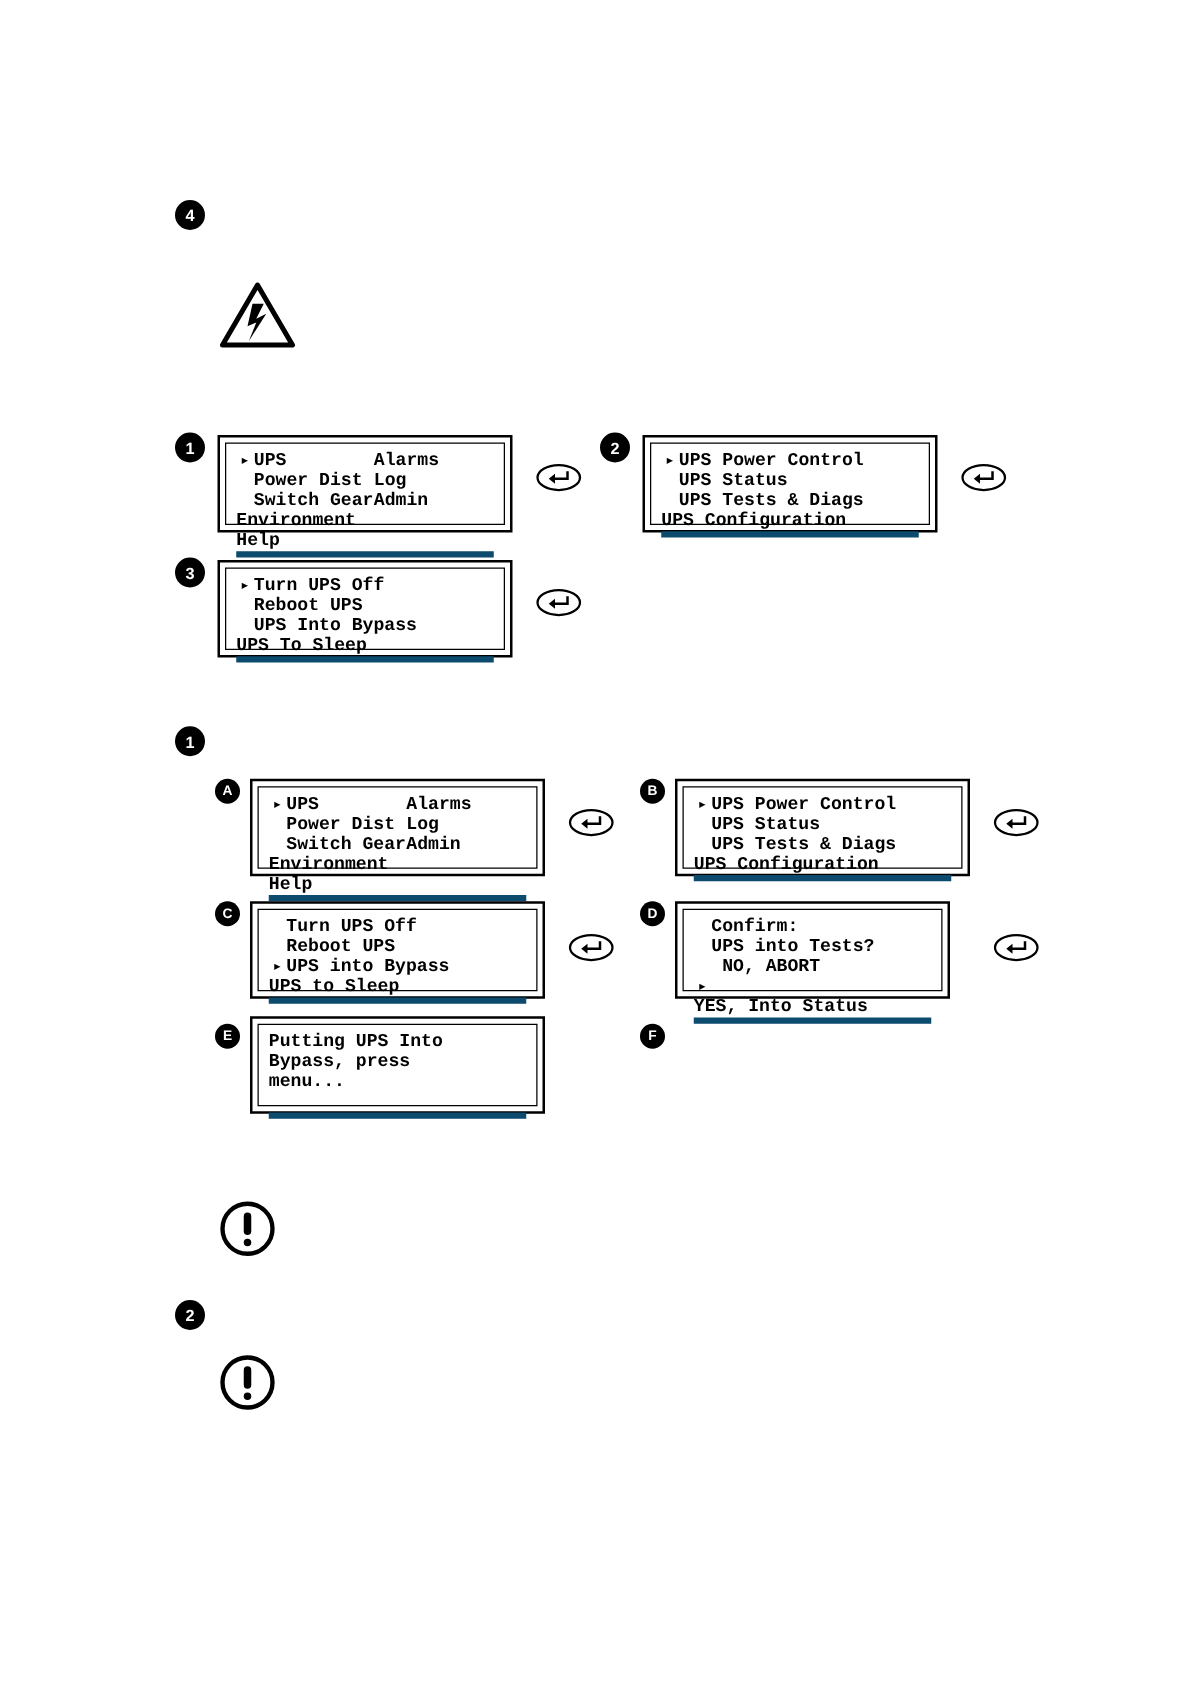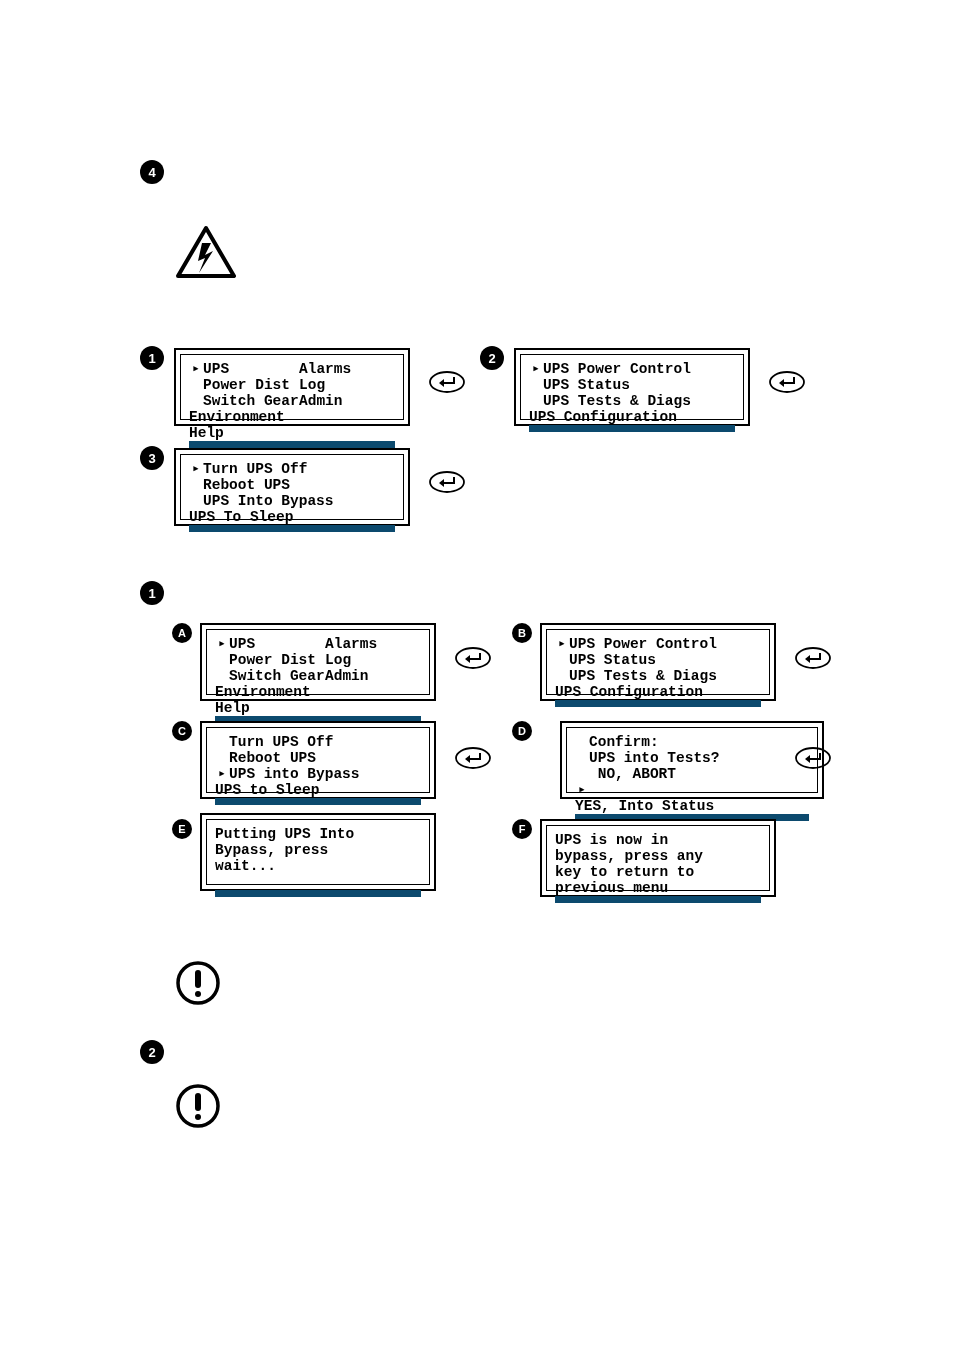--- a/index.html
+++ b/index.html
@@ -15,21 +15,21 @@
   .numcircle{width:24px;height:24px;border-radius:50%;background:#000;color:#fff;display:flex;align-items:center;justify-content:center;font-size:13px;font-weight:bold;font-family:Arial}
   .letcircle{width:20px;height:20px;border-radius:50%;background:#000;color:#fff;display:flex;align-items:center;justify-content:center;font-size:11px;font-weight:bold;font-family:Arial}
 
   
   .lcd{position:absolute;border:2px solid #000;box-sizing:border-box}
   .lcd-inner{position:absolute;top:4px;left:4px;right:4px;bottom:4px;border:1px solid #000;padding:6px 8px 2px 8px;box-sizing:border-box;font-family:"Courier New",monospace;font-size:14.5px;font-weight:bold;line-height:16px}
   .lcd-row{display:flex}
   .lcd-col{flex:1;white-space:pre}
   .arrow-cell{width:14px;text-align:center;font-size:13px}
   .lcd-line{white-space:pre}
-  .underline{border-bottom:7px solid #0c4a6e;display:inline-block;min-width:100%}
+  .underline{border-bottom:5px solid #0c4a6e;display:inline-block;min-width:100%}
 
   
   .enter{position:absolute}
   .enter svg{width:38px;height:24px}
 
   
   .s1-n1{position:absolute;top:346px;left:140px}
   .s1-b1{top:348px;left:174px;width:236px;height:78px}
   .s1-e1{top:370px;left:428px}
   .s1-n2{position:absolute;top:346px;left:480px}
@@ -44,21 +44,21 @@
   .s2-lA{position:absolute;top:623px;left:172px}
   .s2-bA{top:623px;left:200px;width:236px;height:78px}
   .s2-eA{top:646px;left:454px}
   .s2-lB{position:absolute;top:623px;left:512px}
   .s2-bB{top:623px;left:540px;width:236px;height:78px}
   .s2-eB{top:646px;left:794px}
   .s2-lC{position:absolute;top:721px;left:172px}
   .s2-bC{top:721px;left:200px;width:236px;height:78px}
   .s2-eC{top:746px;left:454px}
   .s2-lD{position:absolute;top:721px;left:512px}
-  .s2-bD{top:721px;left:560px;width:264px;height:78px}
+  .s2-bD{top:721px;left:540px;width:220px;height:78px}
   .s2-eD{top:746px;left:794px}
   .s2-lE{position:absolute;top:819px;left:172px}
   .s2-bE{top:813px;left:200px;width:236px;height:78px}
   .s2-lF{position:absolute;top:819px;left:512px}
   .s2-bF{top:819px;left:540px;width:236px;height:78px}
 </style>
 </head>
 <body>
 
 <div class="page">
@@ -282,36 +282,28 @@
       </svg>
   </div>
 
   <div class="letcircle s2-lE">
       <span>E</span>
     </div>
   <div class="lcd s2-bE">
     <div class="lcd-inner">
       <div class="lcd-line">Putting UPS Into</div>
       <div class="lcd-line">Bypass, press</div>
-      <div class="lcd-line">wait...</div>
+      <div class="lcd-line">menu...</div>
       <div class="lcd-line underline">&nbsp;</div>
     </div>
   </div>
 
   <div class="letcircle s2-lF">
       <span>F</span>
     </div>
-  <div class="lcd s2-bF">
-    <div class="lcd-inner">
-      <div class="lcd-line">UPS is now in</div>
-      <div class="lcd-line">bypass, press any</div>
-      <div class="lcd-line">key to return to</div>
-      <div class="lcd-line underline">previous menu</div>
-    </div>
-  </div>
 
   <div class="caut1">
     <svg width="46" height="46" viewBox="0 0 46 46">
         <circle cx="23" cy="23" r="20" fill="none" stroke="#000" stroke-width="3.5"></circle>
         <rect x="20" y="10" width="6" height="18" rx="3" fill="#000"></rect>
         <circle cx="23" cy="34" r="3" fill="#000"></circle>
       </svg>
   </div>
 
   <div class="numcircle sub2-num">

